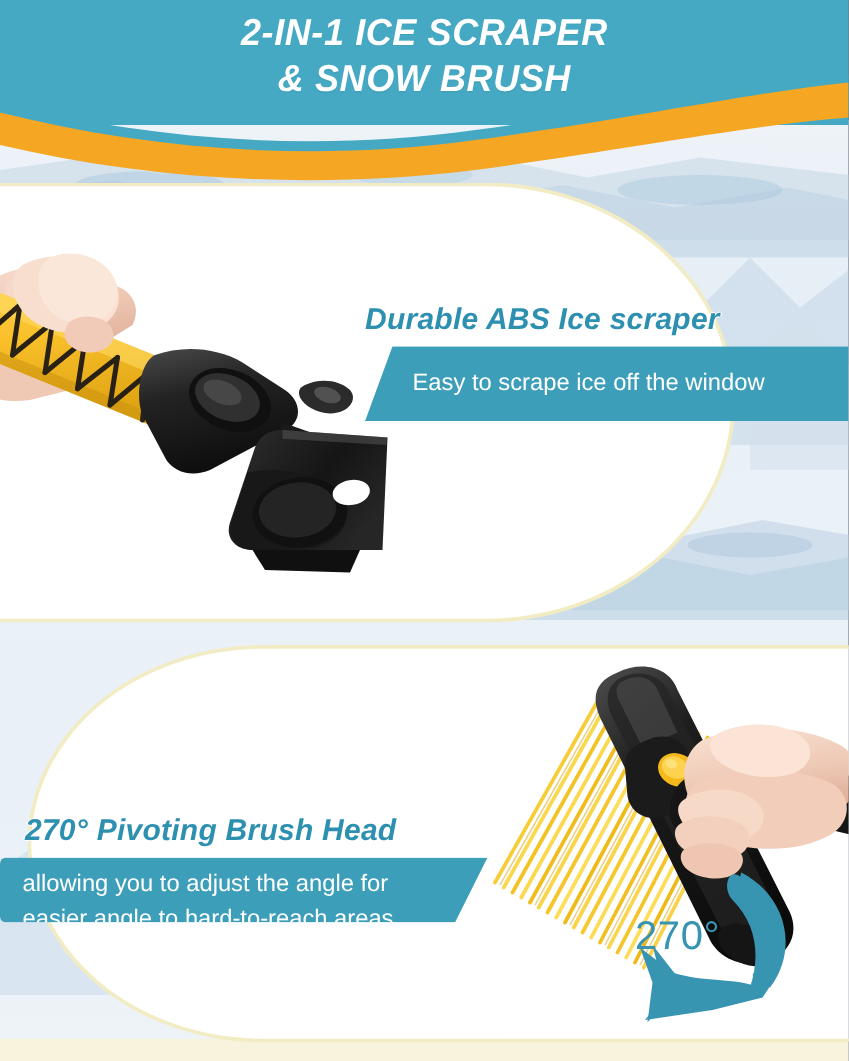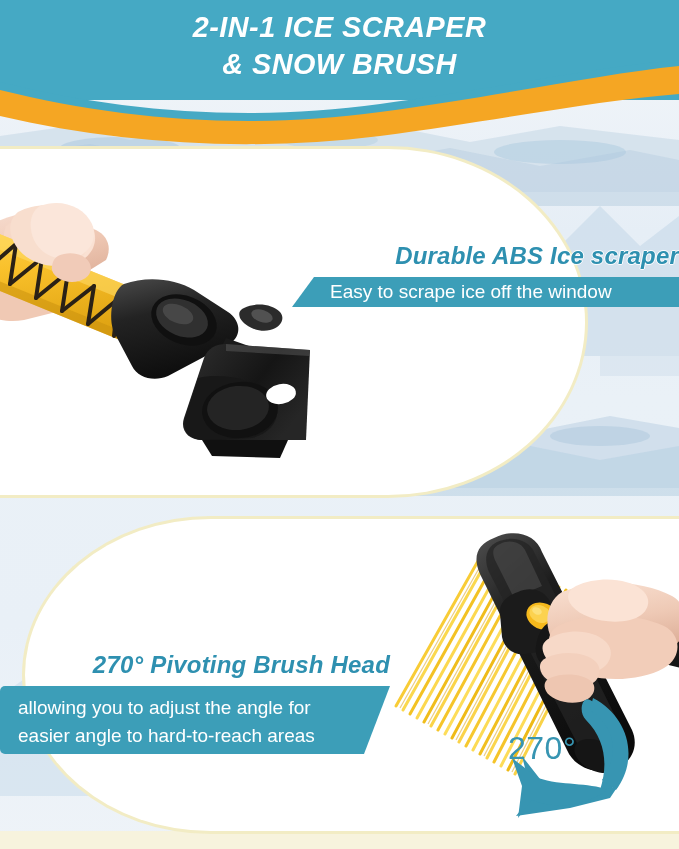--- a/index.html
+++ b/index.html
@@ -85,47 +85,46 @@
     font-weight:bold;
     font-style:italic;
     color:#2E90B0;
     letter-spacing:0.2px;
     white-space:nowrap;
     text-shadow:
       1px 0 0 rgba(255,255,255,0.9),
      -1px 0 0 rgba(255,255,255,0.9),
       0 1px 0 rgba(255,255,255,0.9),
       0 -1px 0 rgba(255,255,255,0.9);
-    text-align: right;
   }
 
   .feat-banner {
     margin-top:7px;
     background:#3C9EB8;
     color:#ffffff;
     font-size:19px;
     line-height:26px;
     display:flex;
     align-items:center;
   }
 
   
   .feature-1 { left:292px; top:242px; width:387px; }
   .feature-1 .feat-heading { font-size:24px; }
   .feature-1 .feat-banner {
-    width:387px; height:30px;
+    width:387px; height:60px;
     padding-left:38px;
     clip-path:polygon(22px 0, 100% 0, 100% 100%, 0 100%);
   }
 
   
   .feature-2 { left:0px; top:618px; width:390px;margin-top:33px; }
   .feature-2 .feat-heading { margin-left:20px; font-size:24px; }
   .feature-2 .feat-banner {
-    width:390px; height:68px;
+    width:390px; height:52px;
     padding:0 0 0 18px;
     border-top-left-radius:5px;
     border-bottom-left-radius:5px;
     clip-path:polygon(0 0, 100% 0, calc(100% - 26px) 100%, 0 100%);
     display:block;
     padding-top:8px;
   }
   .feat-banner-line { display:block; font-size:19px; line-height:28px; white-space:nowrap; }
 
   

